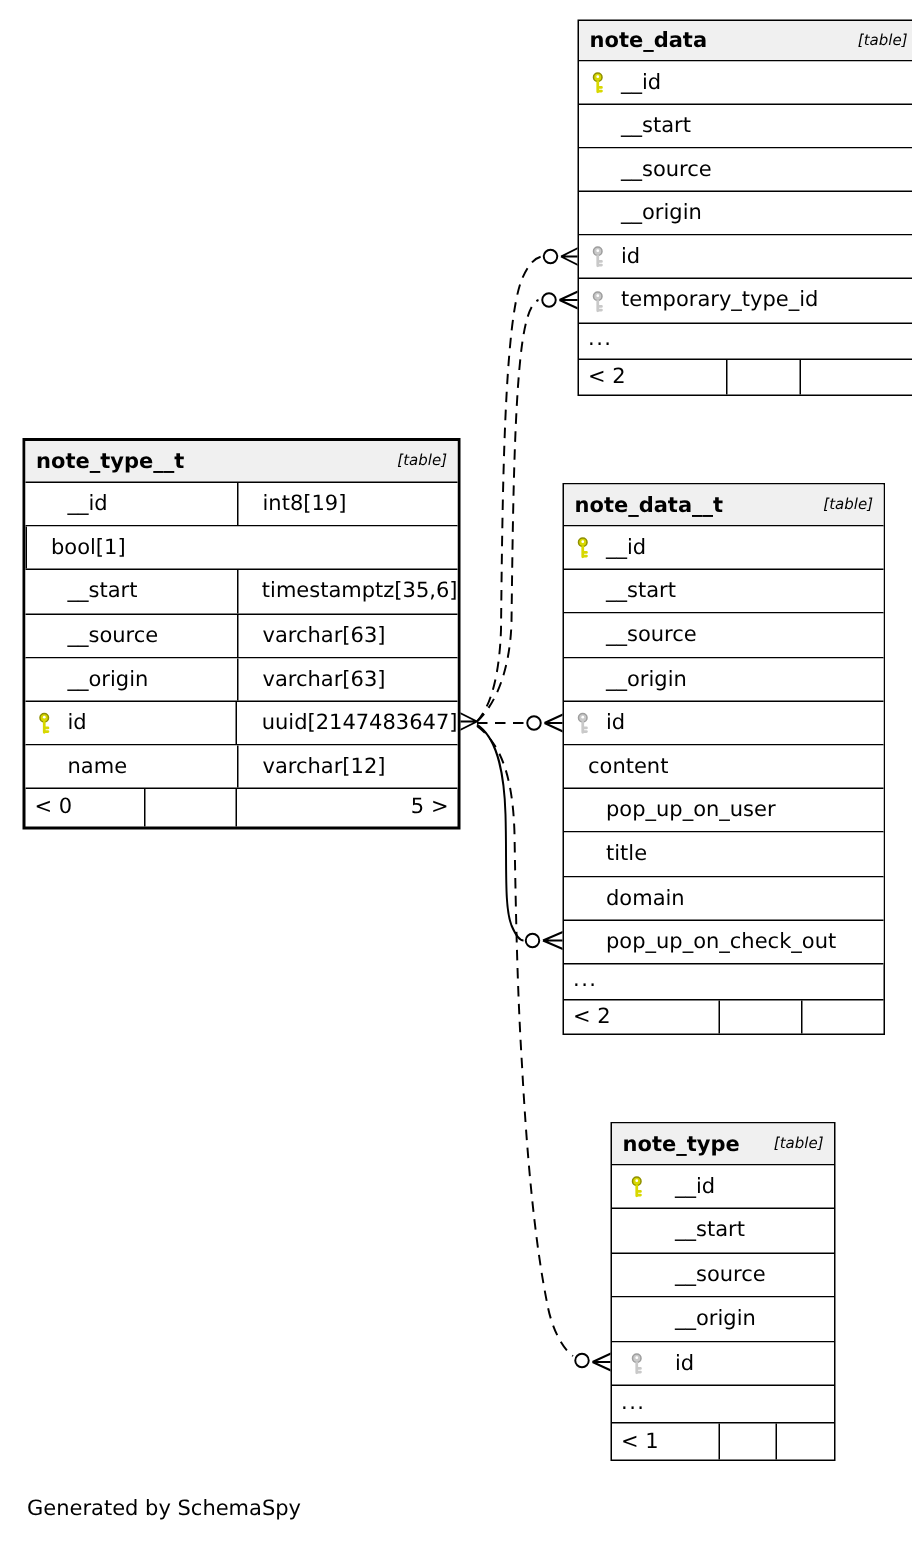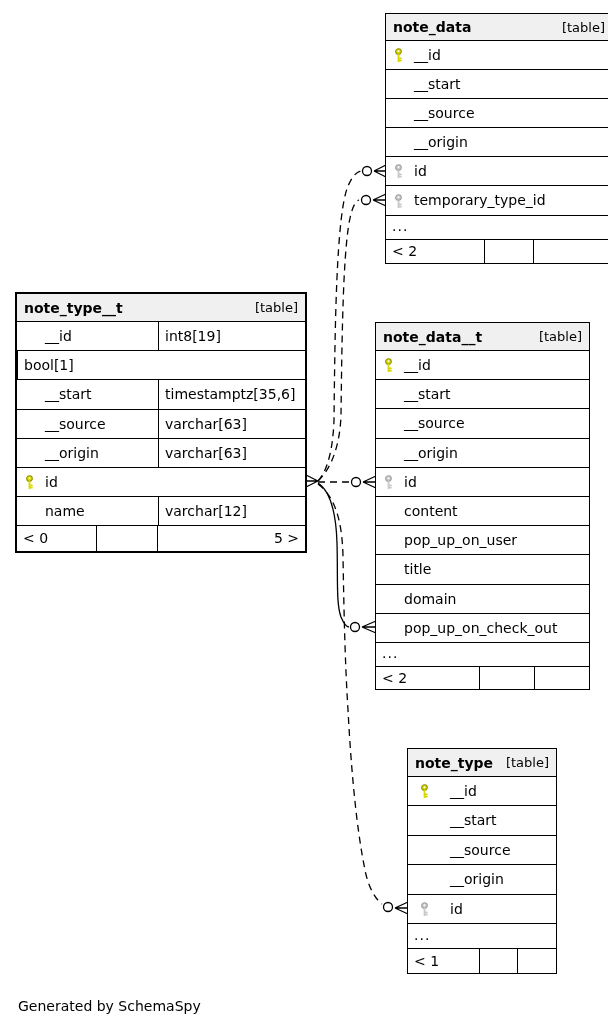--- a/index.html
+++ b/index.html
@@ -14,32 +14,32 @@
     position:absolute;background:#ffffff;border:1px solid #000;
     box-sizing:border-box;font-size:14px;
   }
   .schema-table.focus{border-width:2px;}
   .st-header{
     background:#f0f0f0;border-bottom:1px solid #000;box-sizing:border-box;
     display:flex;align-items:center;justify-content:space-between;
     padding:0 7px;
   }
   .st-name{font-weight:bold;font-size:14px;white-space:nowrap;}
-  .st-badge{font-size:13px;white-space:nowrap;}
+  .st-badge{font-size:10px;white-space:nowrap;font-style:italic;}
   .st-row{
     position:relative;border-bottom:1px solid #000;box-sizing:border-box;
     white-space:nowrap;background:#fff;
   }
   .st-row .key-icon{position:absolute;top:50%;transform:translateY(-50%);line-height:0;}
   .st-row .col-label{position:absolute;top:0;white-space:nowrap;}
   .tc-row{display:flex;}
   .tc-name{position:relative;box-sizing:border-box;height:100%;}
   .tc-type{
     flex:1;border-left:1px solid #000;box-sizing:border-box;
-    padding-left:6px;white-space:nowrap;
+    padding-left:16px;white-space:nowrap;
   }
   .st-dots{
     border-bottom:1px solid #000;box-sizing:border-box;
     padding-left:6px;letter-spacing:1px;
   }
   .st-footer{display:flex;box-sizing:border-box;}
   .st-footer .fcell{
     box-sizing:border-box;padding:0 6px;white-space:nowrap;overflow:hidden;
   }
   .st-footer .fcell.sep{border-right:1px solid #000;}
@@ -160,20 +160,21 @@
       </div>
       <div class="st-row tc-row" style="height: 29.2px;">
         <div class="tc-name" style="width: 141px;">
           <span class="key-icon" style="left: 7px;"><svg width="11" height="15" viewBox="0 0 12 16">
               <circle cx="6" cy="4.2" r="3.1" fill="#d8d800" stroke="#8f8f00" stroke-width="1.1"></circle>
               <circle cx="6" cy="3.8" r="1" fill="#ffffff"></circle>
               <path d="M6 7.3 V14.8 M6.4 11.6 H8.7 M6.4 14.2 H8.7" stroke="#d8d800" stroke-width="2" fill="none" stroke-linecap="round"></path>
             </svg></span>
           <span class="col-label" style="left: 28px; line-height: 28.2px;">id</span>
         </div>
+        <div class="tc-type" style="line-height: 28.2px;">uuid[2147483647]</div>
       </div>
       <div class="st-row tc-row" style="height: 29.2px;">
         <div class="tc-name" style="width: 141px;">
           <span class="col-label" style="left: 28px; line-height: 28.2px;">name</span>
         </div>
         <div class="tc-type" style="line-height: 28.2px;">varchar[12]</div>
       </div>
       <div class="st-footer" style="height: 25px;">
         <div class="fcell sep" style="width: 80px; line-height: 25px;">&lt; 0</div>
         <div class="fcell sep" style="width: 61px; line-height: 25px;"></div>
@@ -204,21 +205,21 @@
       </div>
       <div class="st-row" style="height: 29.2px;">
         <span class="key-icon" style="left: 7px;"><svg width="11" height="15" viewBox="0 0 12 16">
             <circle cx="6" cy="4.2" r="3.1" fill="#c9c9c9" stroke="#9e9e9e" stroke-width="1.1"></circle>
             <circle cx="6" cy="3.8" r="1" fill="#ffffff"></circle>
             <path d="M6 7.3 V14.8 M6.4 11.6 H8.7 M6.4 14.2 H8.7" stroke="#c9c9c9" stroke-width="2" fill="none" stroke-linecap="round"></path>
           </svg></span>
         <span class="col-label" style="left: 28px; line-height: 28.2px;">id</span>
       </div>
       <div class="st-row" style="height: 29.2px;">
-        <span class="col-label" style="left: 28px; line-height: 28.2px;">content</span>
+        <span class="col-label" style="left: 16px; line-height: 28.2px;">content</span>
       </div>
       <div class="st-row" style="height: 29.2px;">
         <span class="col-label" style="left: 28px; line-height: 28.2px;">pop_up_on_user</span>
       </div>
       <div class="st-row" style="height: 29.2px;">
         <span class="col-label" style="left: 28px; line-height: 28.2px;">title</span>
       </div>
       <div class="st-row" style="height: 29.2px; text-align: right;">
         <span class="col-label" style="left: 28px; line-height: 28.2px;">domain</span>
       </div>

